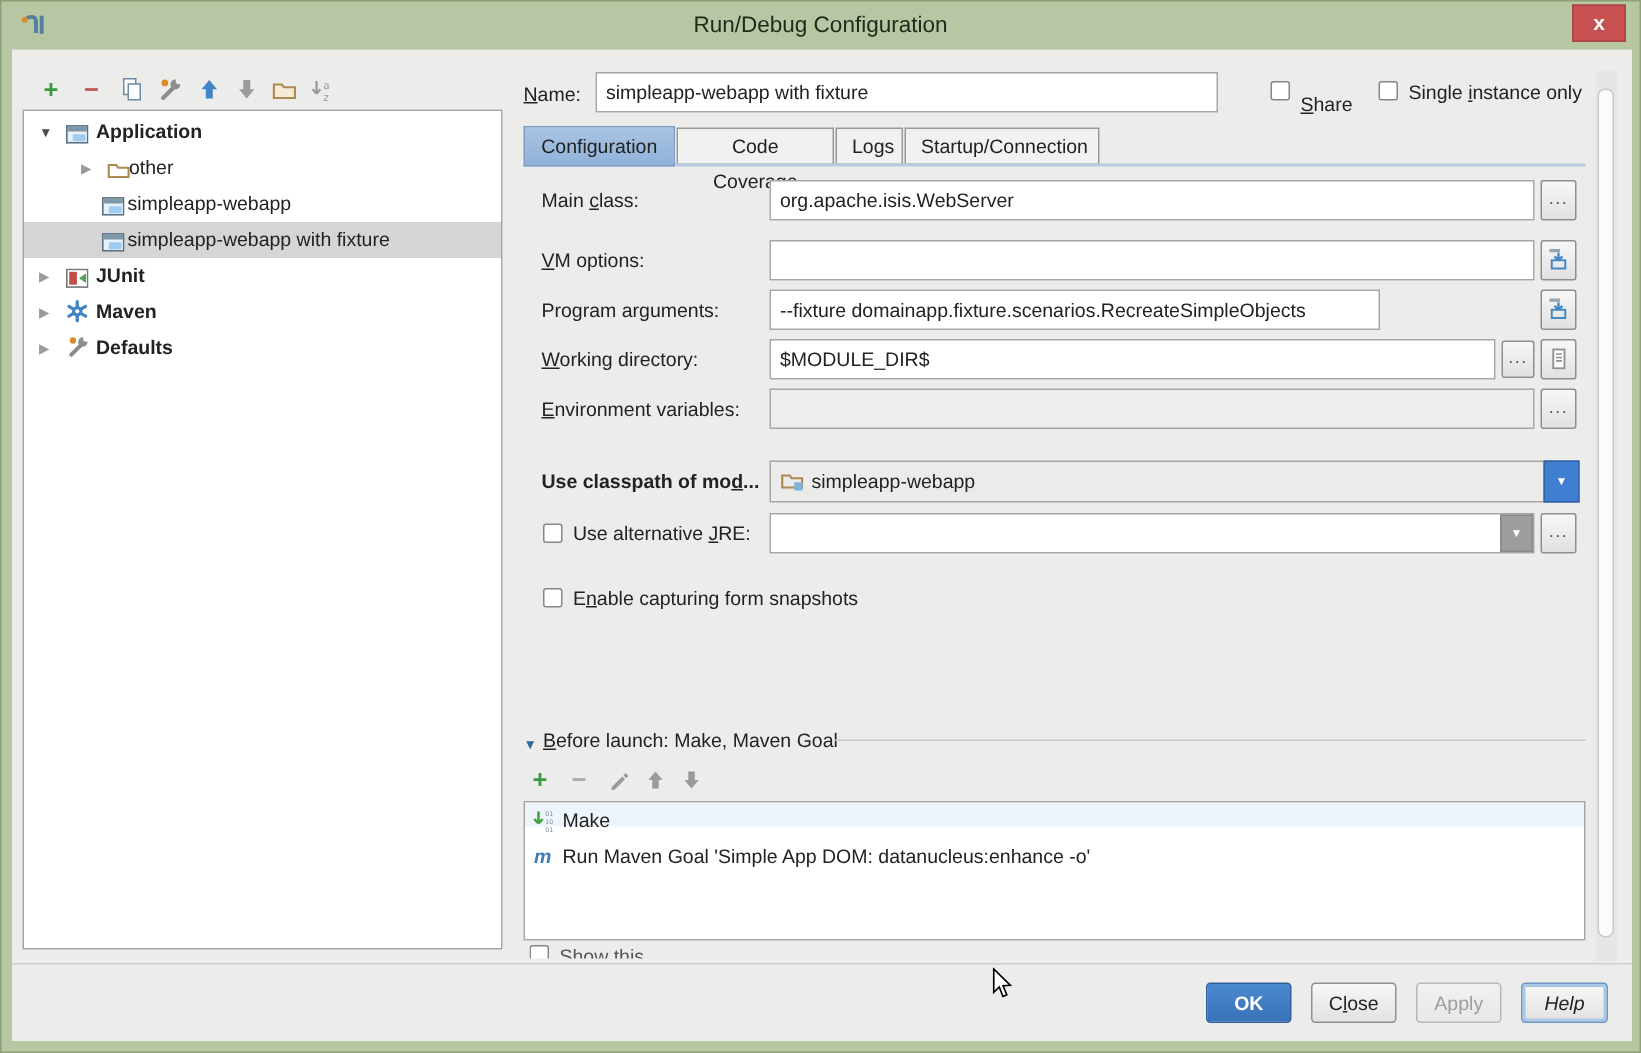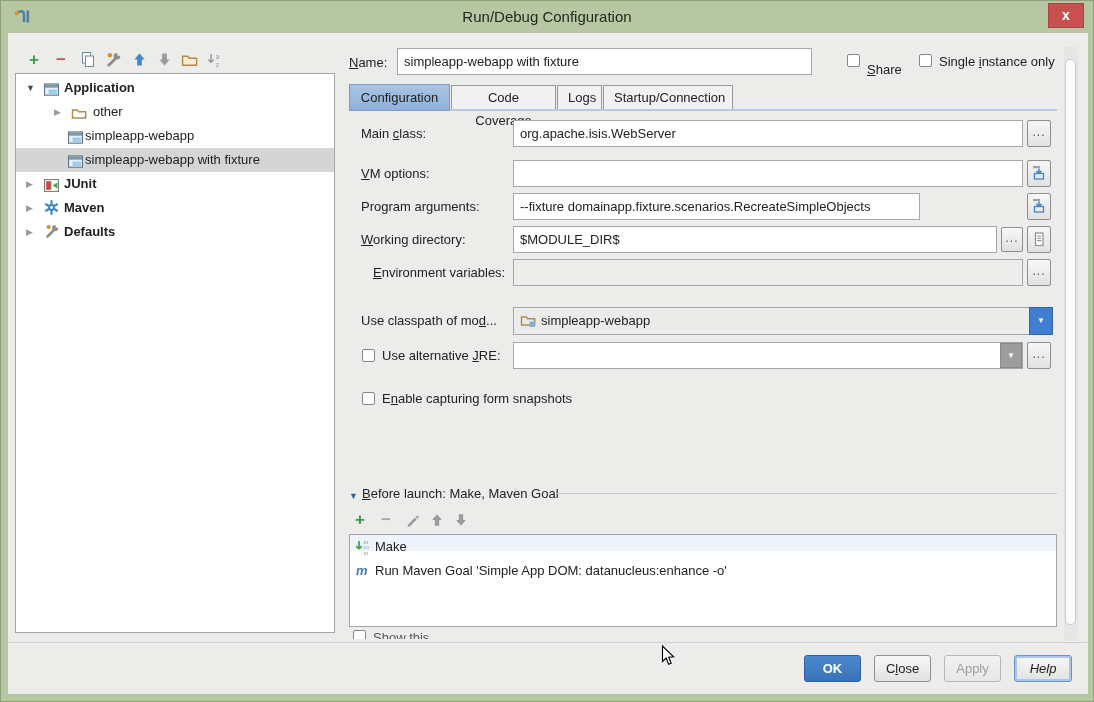--- a/index.html
+++ b/index.html
@@ -130,21 +130,21 @@
             </svg></span>
         <span class="tlab bold" style="left:48px;">Application</span>
       </div>
 
       <div class="trow" style="top:26px;">
         <span class="texp" style="left:38px;color:#9b9b9b;">▶</span>
         <span class="tico" style="left:55px;">
           <svg width="16" height="14" viewBox="0 0 16 14">
               <path d="M1.5 12 v-8 h5 l1.2 1.8 h7 v6.2 z" fill="none" stroke="#ad8a4f" stroke-width="1.4"></path>
             </svg></span>
-        <span class="tlab" style="left:77px;text-align:center;">other</span>
+        <span class="tlab" style="left:70px;text-align:center;">other</span>
       </div>
 
       <div class="trow" style="top:50px;">
         <span class="tico" style="left:52px;">
           <svg width="15" height="13" viewBox="0 0 14 12">
               <rect x="0.5" y="0.8" width="13" height="10.5" fill="#e7f3fb" stroke="#5d7181"></rect>
               <rect x="1" y="1.3" width="12" height="3" fill="#7e98a8"></rect>
               <rect x="4.2" y="6" width="8" height="4.3" fill="#9fcdf0"></rect>
             </svg></span>
         <span class="tlab" style="left:69px;">simpleapp-webapp</span>
@@ -236,25 +236,25 @@
 
     <span class="lbl" style="left:353px;top:199px;"><u>W</u>orking directory:</span>
     <input class="field" style="left: 505px; top: 193px; width: 484px;" value="$MODULE_DIR$">
     <div class="sqbtn" style="left:993px;top:194px;width:22px;height:25px;line-height:20px;">...</div>
     <div class="sqbtn" style="left:1019px;top:193px;">
       <svg width="16" height="17" viewBox="0 0 16 16" style="margin-top:4px;">
         <rect x="4.5" y="1.5" width="7.5" height="12.5" fill="#fff" stroke="#8f8f8f" stroke-width="1.2"></rect>
         <path d="M6.3 4.5 h4 M6.3 6.8 h4 M6.3 9.1 h4" stroke="#8f8f8f" stroke-width="1.1"></path>
       </svg></div>
 
-    <span class="lbl" style="left:353px;top:232px;margin-left:12px;"><u>E</u>nvironment variables:</span>
+    <span class="lbl" style="left:353px;top:232px;"><u>E</u>nvironment variables:</span>
     <input class="field" style="left: 505px; top: 226px; width: 510px; background: rgb(237, 237, 236);" value="">
     <div class="sqbtn" style="left:1019px;top:226px;">...</div>
 
-    <span class="lbl" style="left:353px;top:280px;">Use classpath of mo<u>d</u>...</span>
+    <span class="lbl" style="left:353px;top:280px;font-weight:bold;">Use classpath of mo<u>d</u>...</span>
     <div class="field" style="left:505px;top:274px;width:540px;height:28px;background:#ebebea;line-height:26px;">
       <span style="display:inline-block;vertical-align:-3px;margin-right:5px;">
         <svg width="16" height="15" viewBox="0 0 16 15">
           <path d="M1.5 12 v-8 h5 l1.2 1.8 h7 v6.2 z" fill="none" stroke="#ad8a4f" stroke-width="1.4"></path>
           <rect x="9.5" y="8.5" width="5.5" height="5.5" fill="#7eb3d8"></rect>
         </svg></span><span>simpleapp-webapp</span>
     </div>
     <div class="ddbtn-blue" style="left:1021px;top:274px;">▼</div>
 
     <span class="cb" style="left:354px;top:316px;"></span>

